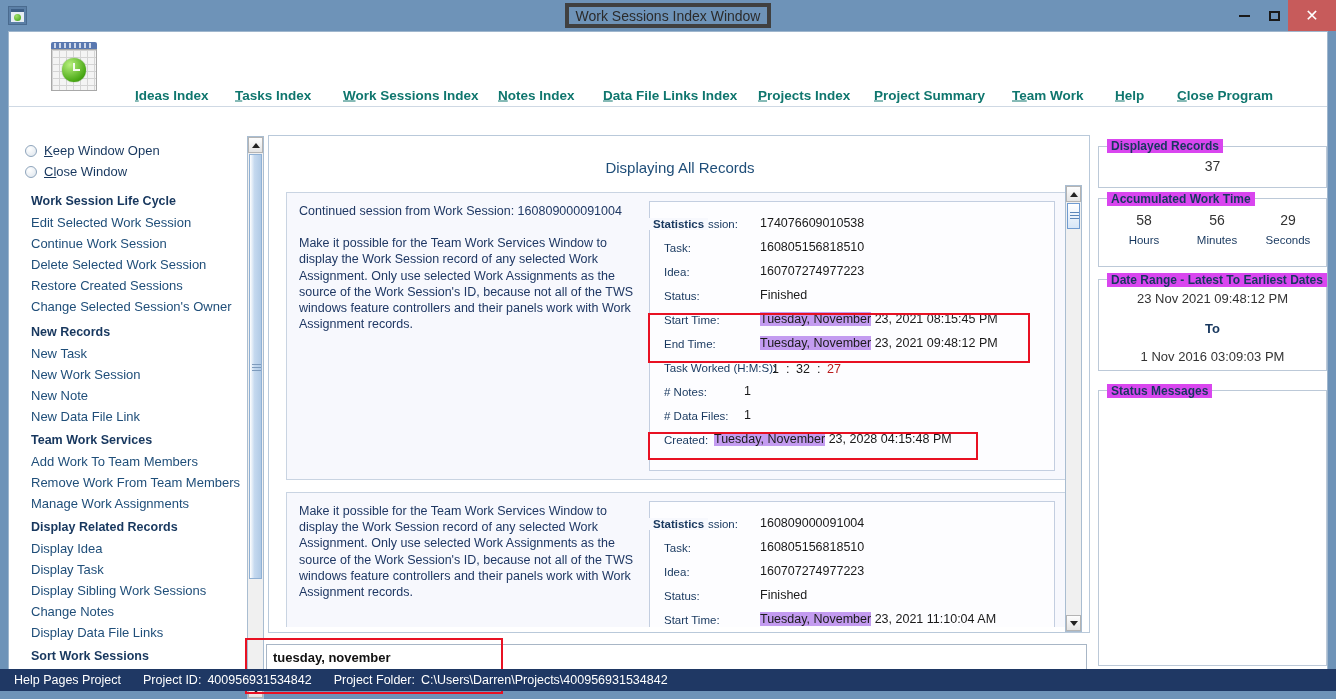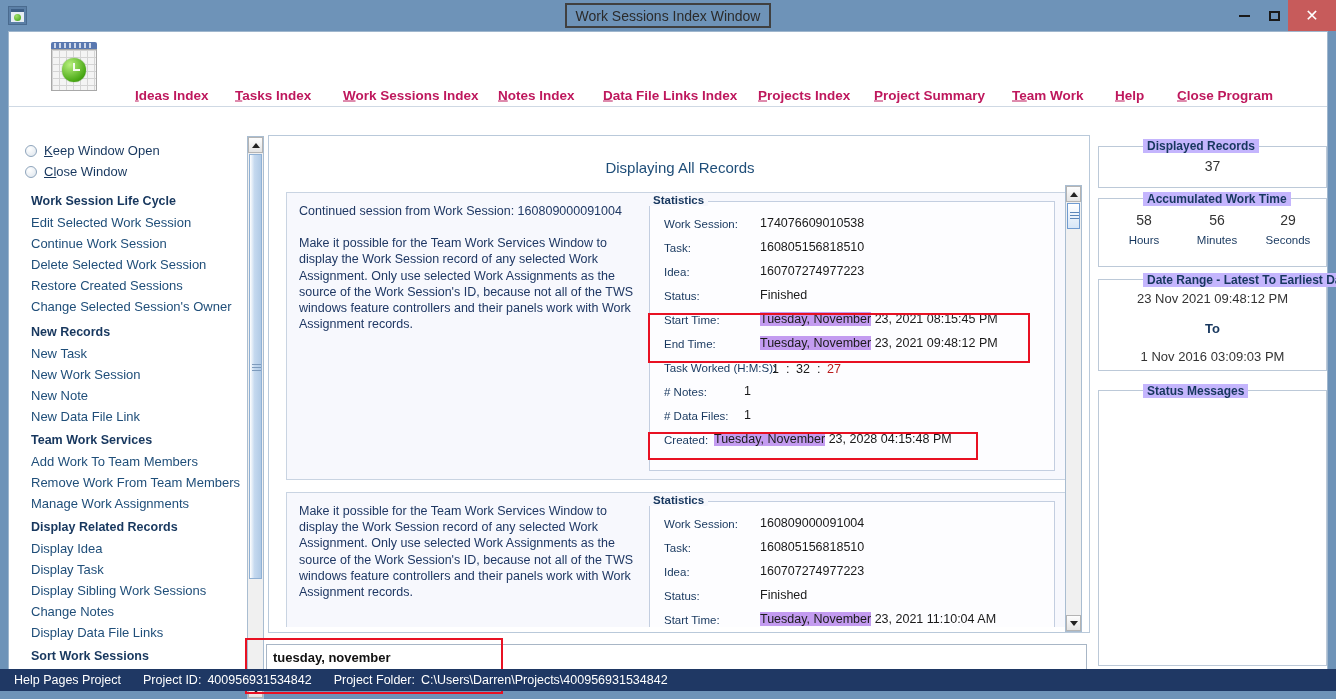--- a/index.html
+++ b/index.html
@@ -31,21 +31,21 @@
     border: 1px solid #4a6b8f;
   }
   #app-icon .ic-top { position:absolute; left:2px; top:2px; width:13px; height:3px; background:#3d5f86;}
   #app-icon .ic-body { position:absolute; left:2px; top:5px; width:13px; height:10px; background:#e8eef4;}
   #app-icon .ic-dot { position:absolute; left:5px; top:7px; width:7px; height:7px; border-radius:50%;
       background: radial-gradient(circle at 35% 30%, #9fe06a, #3f9e12); }
 
   #title-text-wrap {
     position: absolute; left: 565px; top: 3px;
     width: 206px; height: 25px;
-    border: 2px solid #404040;
+    border: 4px solid #404040;
     display: flex; align-items: center; justify-content: center;
   }
   #title-text {
     font-size: 14px; color: #2b2b2b;
     font-family: "Liberation Sans", sans-serif;
     white-space: nowrap;
   }
 
   .win-btn {
     position: absolute; top: 0; height: 31px; width: 32px;
@@ -103,21 +103,21 @@
   #nav-icon .cal-clock:before {
     content:""; position:absolute; left: 11px; top: 5px; width: 2px; height: 8px; background: #f4fbee;
   }
   #nav-icon .cal-clock:after {
     content:""; position:absolute; left: 11px; top: 11px; width: 7px; height: 2px; background: #f4fbee;
   }
 
   .navlink {
     position: absolute; top: 63px;
     transform: translateY(-50%);
-    font-size: 13.5px; font-weight: bold; color: #be185d;
+    font-size: 13.5px; font-weight: bold; color: #0f766e;
     white-space: nowrap; cursor: pointer;
     font-family: "Liberation Sans", sans-serif;
   }
   .navlink u { text-decoration: underline; }
   .navlink span.rest { text-decoration: none; }
 
   
   #sidebar {
     position: absolute; left: 0; top: 76px;
     width: 234px; height: 563px;
@@ -211,21 +211,21 @@
   .rec-desc p.gap { margin-top: 16px; }
   .rec-stats {
     position: absolute; left: 362px; top: 8px;
     width: 406px;
     border: 1px solid #c3cee0;
     background: #fdfdff;
   }
   .stats-legend {
     position: absolute; left: 372px;
     background: #f7f8fd; padding: 0 4px;
-    font-size: 11.5px; font-weight: bold; color: #17375e;
+    font-size: 11.5px; font-weight: bold; color: #17375e; margin-top: 24px;
   }
   .stat-row {
     position: absolute; left: 0;
     width: 406px; height: 24px;
     font-size: 12px; color: #17375e;
   }
   .stat-label {
     position: absolute; left: 14px; top: 4px;
     font-size: 11.5px; color: #17375e; white-space: nowrap;
   }
@@ -281,24 +281,23 @@
     position: absolute; left: 1089px; top: 104px;
     width: 229px; height: 530px;
   }
   .gbox {
     position: absolute; left: 0; width: 229px;
     border: 1px solid #bcc9d8;
     background: #ffffff;
   }
   .gbox-legend {
     position: absolute; left: 9px;
-    background: #c4b5fd; padding: 0 4px;
+    background: #d946ef; padding: 0 4px;
     font-size: 12px; font-weight: bold; color: #17375e;
     white-space: nowrap;
-    margin-left: 36px;
   }
   .center-val {
     text-align: center; font-size: 14px; color: #333333;
   }
 
   
   #statusbar {
     position: absolute; left: 0; top: 669px;
     width: 1336px; height: 22px;
     background: #1f3864;

